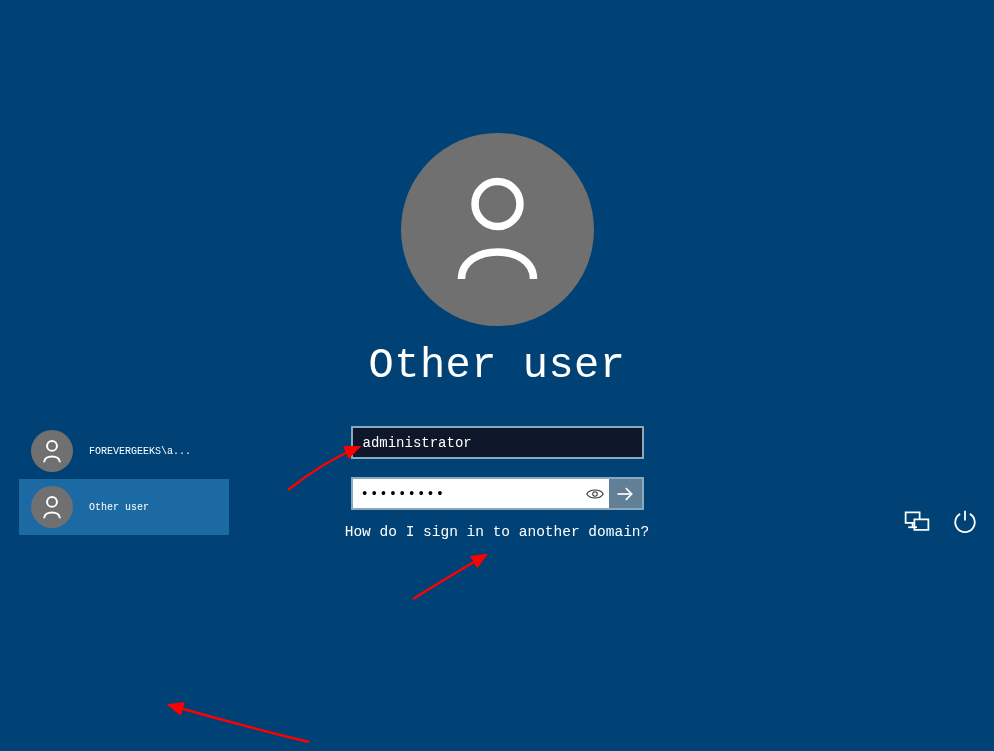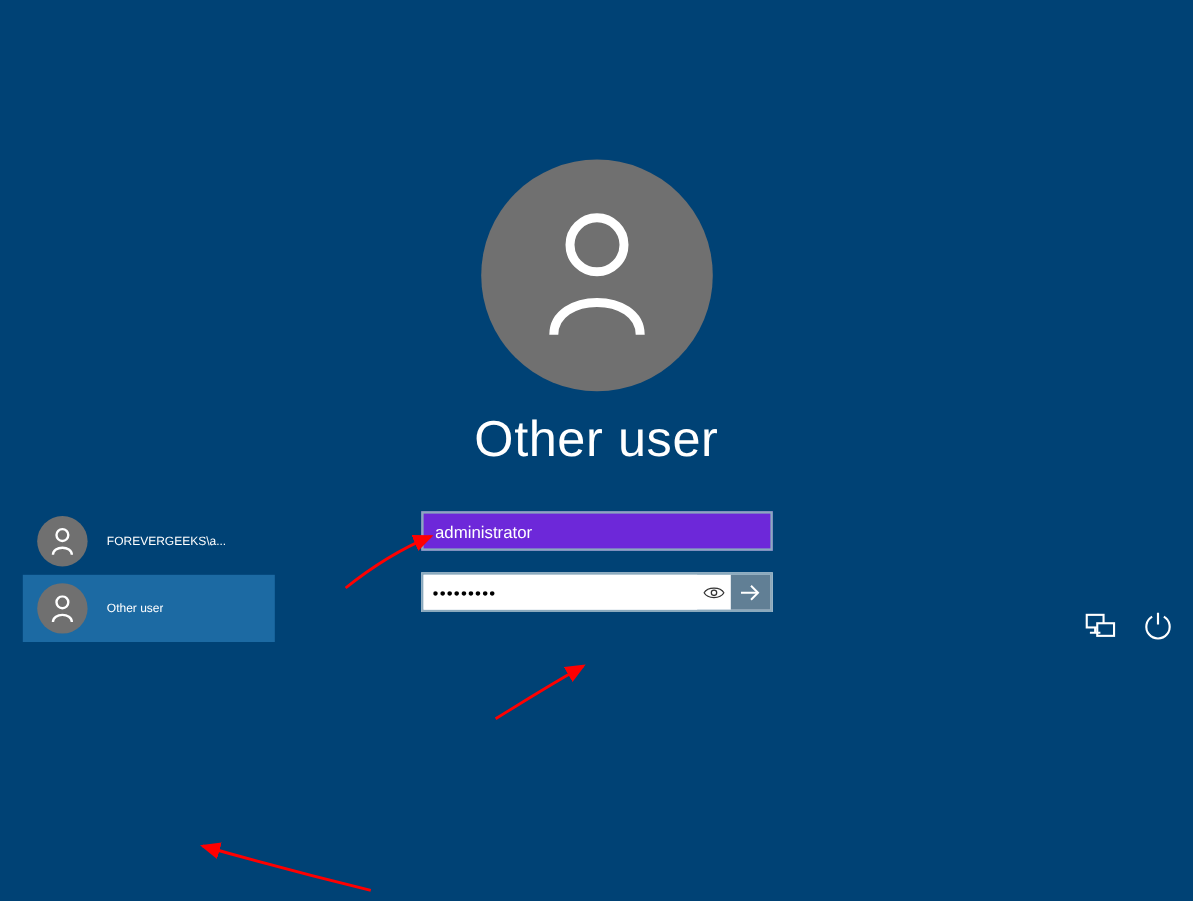--- a/index.html
+++ b/index.html
@@ -10,20 +10,21 @@
     overflow: hidden;
     font-family: "Segoe UI", Arial, sans-serif;
     background: #004275;
     color: #ffffff;
     position: relative;
   }
   .screen {
     position: relative;
     width: 994px;
     height: 557px;
+    font-family: Liberation Mono, monospace;
   }
   
   .center {
     position: absolute;
     left: 0;
     right: 0;
     top: 133px;
     display: flex;
     flex-direction: column;
     align-items: center;
@@ -47,21 +48,21 @@
   .field {
     width: 293px;
     height: 33px;
     box-sizing: border-box;
     font-size: 14px;
     font-family: inherit;
     outline: none;
   }
   .username {
     margin-top: 36px;
-    background: #6d28d9;
+    background: #0f172a;
     color: #ffffff;
     border: 2px solid #8aa9bd;
     padding: 0 10px;
   }
   .username::placeholder { color: #bcd2e0; }
   .pw-row {
     margin-top: 18px;
     width: 293px;
     height: 33px;
     display: flex;
@@ -193,20 +194,21 @@
         </svg>
       </div>
       <div class="go">
         <svg viewBox="0 0 24 24">
           <line x1="3" y1="12" x2="19" y2="12" stroke-width="2"></line>
           <polyline points="13,5 20,12 13,19" stroke-width="2"></polyline>
         </svg>
       </div>
     </div>
 
+    <div class="help">How do I sign in to another domain?</div>
   </div>
 
   <div class="user-list">
     <div class="user-item">
       <div class="avatar-small">
         <svg viewBox="0 0 60 70">
           <circle cx="30" cy="18" r="15" stroke="#ffffff" stroke-width="6" fill="none"></circle>
           <path d="M6 68 C6 44 54 44 54 68" stroke="#ffffff" stroke-width="6" fill="none"></path>
         </svg>
       </div>

